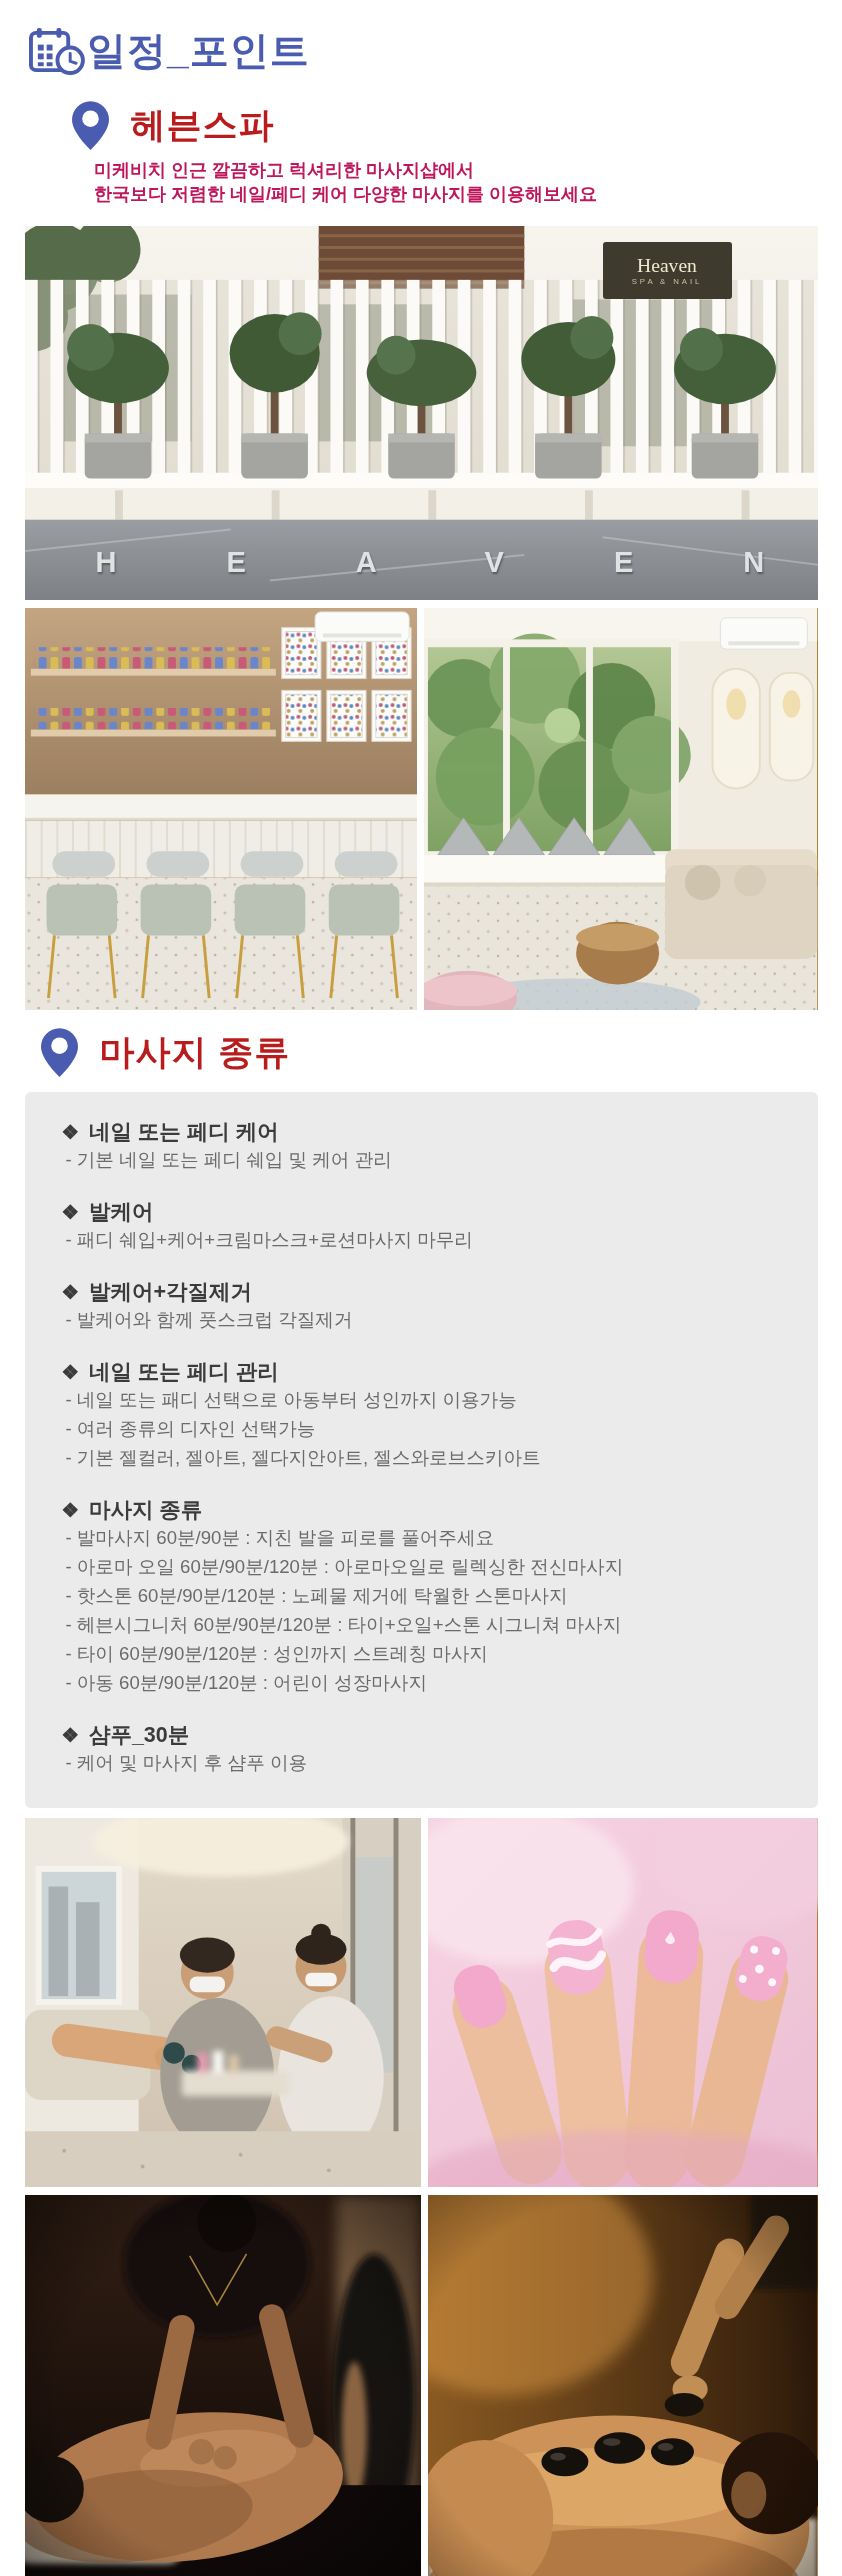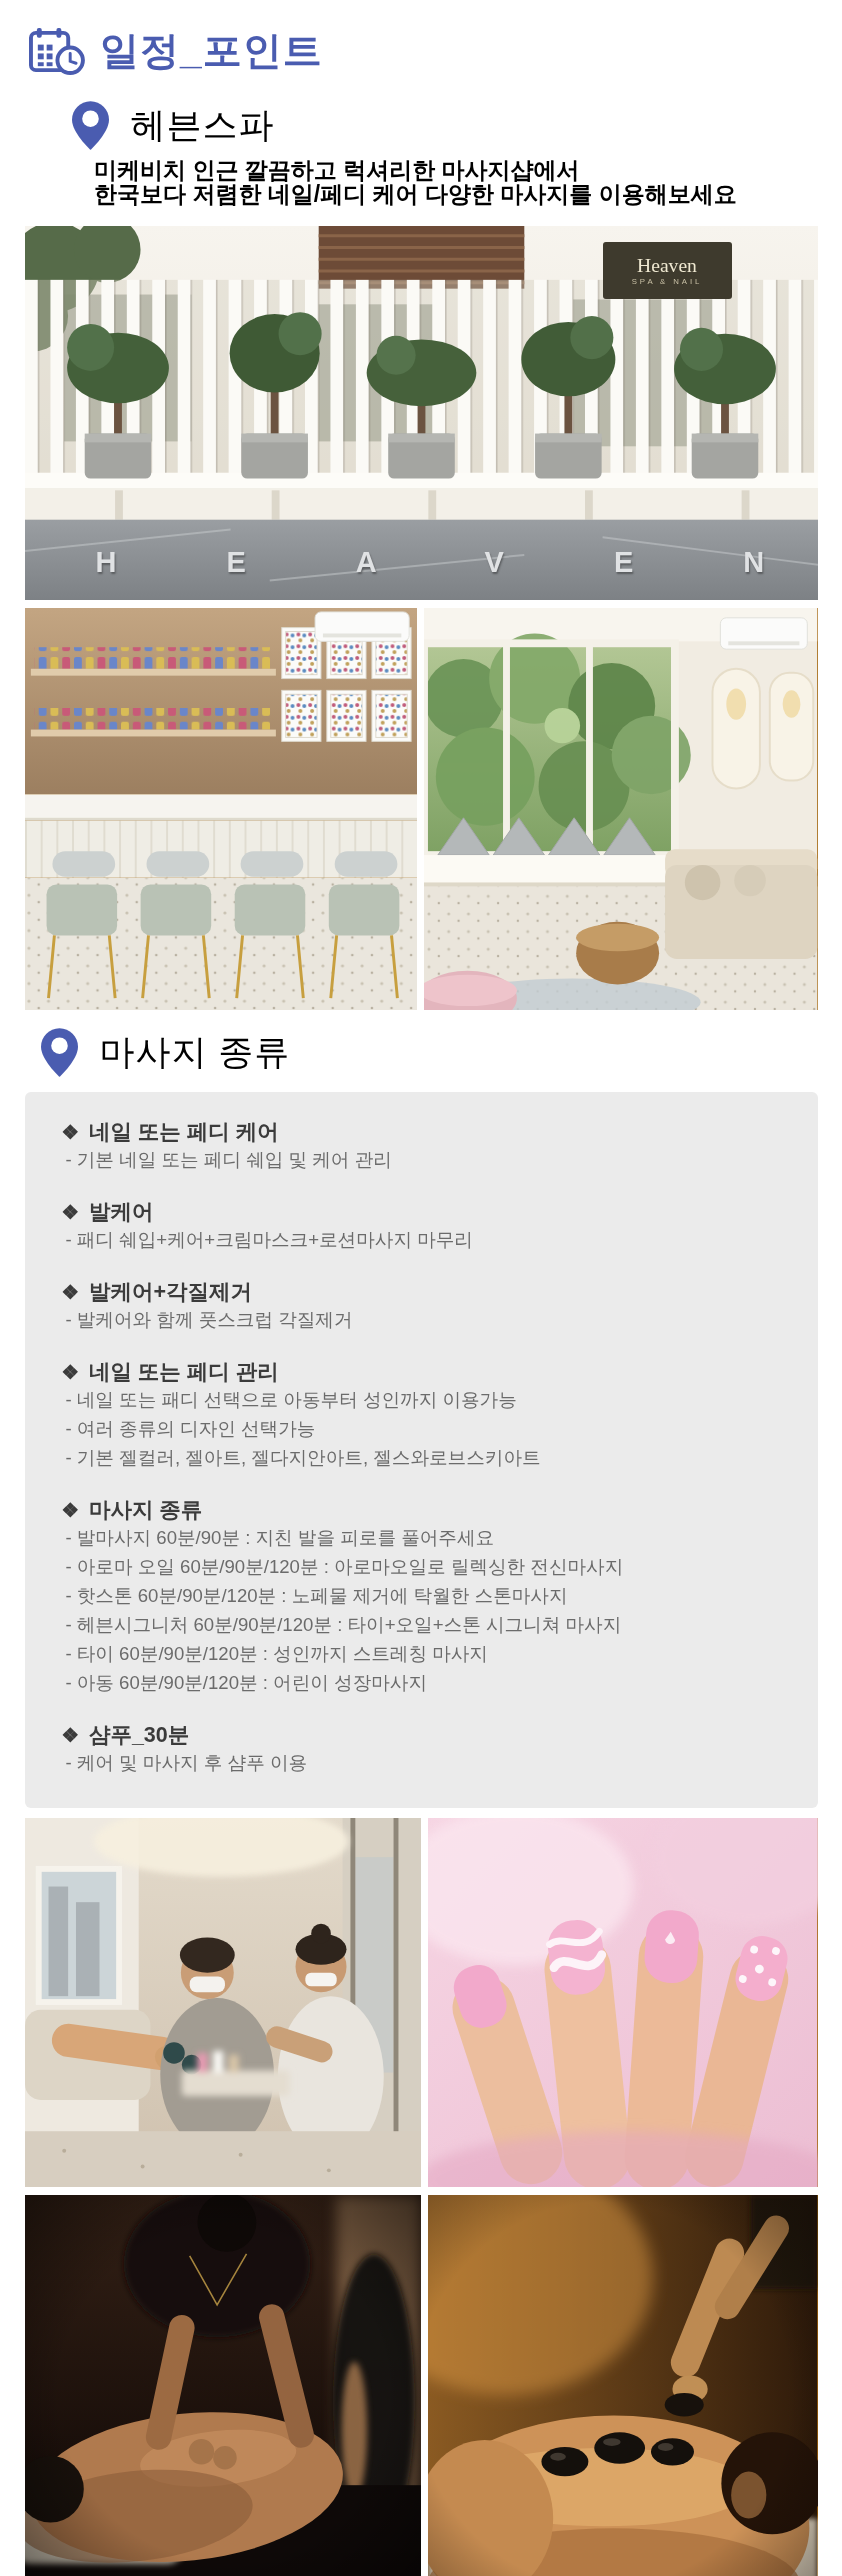--- a/index.html
+++ b/index.html
@@ -1,30 +1,30 @@
 <!DOCTYPE html>
 <html><head>
 <meta charset="utf-8">
 <style>
   html,body{margin:0;padding:0;background:#ffffff;}
   .page{width:842px;height:2576px;margin:0 auto;position:relative;overflow:hidden;
         background:#ffffff;font-family:"Liberation Sans",sans-serif;}
 
   
-  .main-header{display:flex;align-items:center;gap:14px;padding:23.5px 0 0 29px;}
+  .main-header{display:flex;align-items:center;gap:1px;padding:23.5px 0 0 29px;}
   .main-header h1{font-size:39px;font-weight:800;color:#4A5CB0;margin:0;letter-spacing:1px;}
 
   
   .sec-head{display:flex;align-items:center;gap:21.5px;margin:23.5px 0 0 72px;}
-  .sec-head h2{font-size:35px;font-weight:400;color:#000000;margin:0;letter-spacing:1px;}
+  .sec-head h2{font-size:35px;font-weight:700;color:#b91c1c;margin:0;letter-spacing:1px;}
   .sec-head.second{margin-left:41px;margin-top:17.6px;}
   .pin{display:inline-flex;width:37px;height:49px;}
   .pin svg{width:100%;height:100%;}
 
-  .desc{margin:7.8px 0 0 94px;font-size:23px;line-height:24.5px;color:#000000;font-weight:bold;}
+  .desc{margin:7.8px 0 0 94px;font-size:18px;line-height:24.5px;color:#be185d;font-weight:bold;}
 
   
   .photo{position:relative;overflow:hidden;background:#a16207;}
   .photo svg{display:block;width:100%;height:100%;}
   .exterior{margin:19.6px 24.5px 0;height:374px;}
   .photo-row{display:flex;gap:7.8px;margin:7.8px 24.5px 0;height:402px;}
   .photo-row .salon{width:392px;}
   .photo-row .lounge{flex:1;}
 
   .signboard{position:absolute;top:15.7px;right:86px;width:129px;height:57px;background:#3e3a2d;

